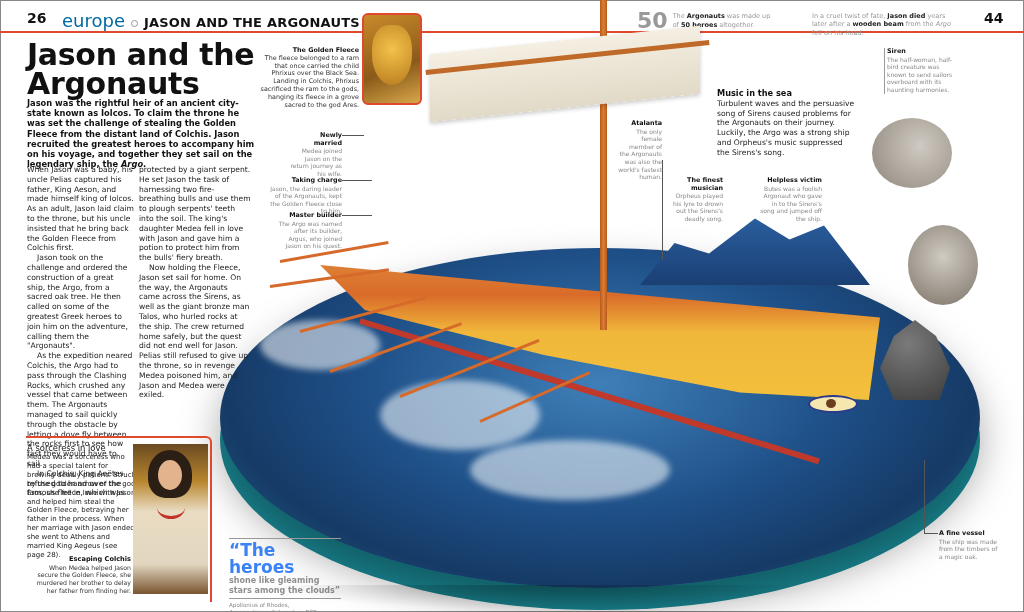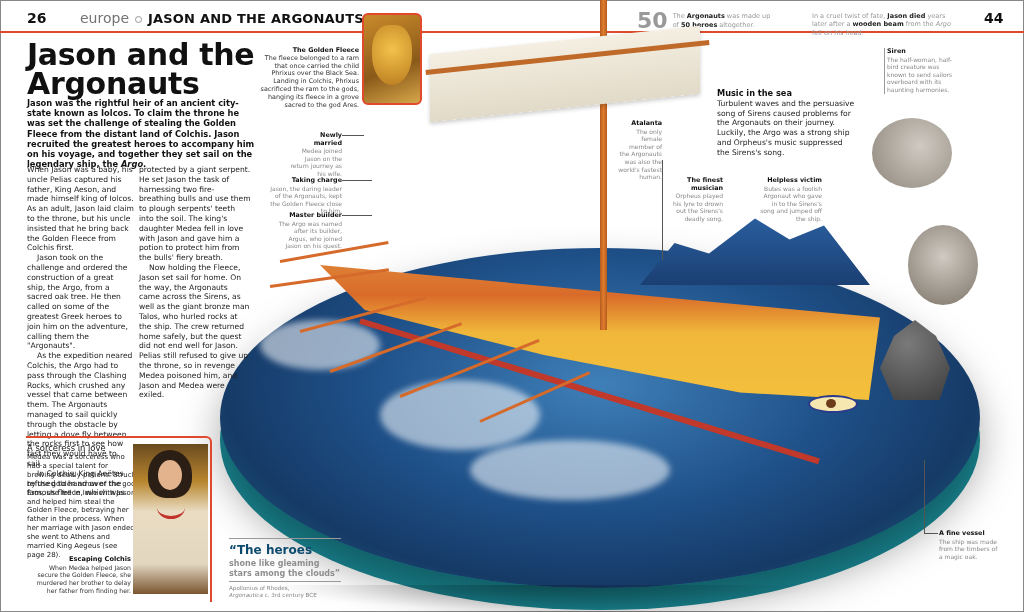--- a/index.html
+++ b/index.html
@@ -1,21 +1,21 @@
 <!DOCTYPE html>
 <html><head>
 <meta charset="utf-8">
 <style>
   html, body { margin:0; padding:0; }
   body { width:1024px; height:612px; position:relative; overflow:hidden; background:#fff; font-family:"DejaVu Sans", sans-serif; color:#222; }
   .spine { position:absolute; top:0; left:0; width:1024px; height:612px; box-sizing:border-box; border:1px solid #888; pointer-events:none; }
   .header-rule { position:absolute; top:31px; height:2px; background:#e0492b; }
   .pnum { position:absolute; top:10px; font-weight:bold; font-size:14px; color:#111; }
   .running { position:absolute; top:10px; left:62px; font-size:13px; color:#111; }
-  .running .cat { color:#737373; font-weight:normal; font-size:14px; margin-right:6px;margin-left:18px; }
+  .running .cat { color:#0369a1; font-weight:normal; font-size:18px; margin-right:6px; }
   .running .dot { display:inline-block; width:5px; height:5px; border:1px solid #999; border-radius:50%; margin-right:6px; vertical-align:middle; }
   .running .topic { font-weight:bold; letter-spacing:0.2px; }
   .fact50 { position:absolute; top:8px; left:637px; display:flex; align-items:center; gap:5px; }
   .fact50 .big { font-size:22px; font-weight:bold; color:#999; }
   .fact50 .txt { font-size:6.5px; color:#999; line-height:1.3; }
   .fact50 .txt b, .fact-death b { color:#222; }
   .fact-death { position:absolute; top:12px; left:812px; font-size:6.5px; color:#999; line-height:1.3; width:140px; }
   h1 { position:absolute; left:27px; top:40px; margin:0; font-size:30px; line-height:29px; font-weight:bold; color:#111; letter-spacing:-0.3px; width:230px; }
   .intro { position:absolute; left:27px; top:98px; width:230px; font-size:8.3px; line-height:10.2px; font-weight:bold; color:#111; }
   .col { position:absolute; top:165px; font-size:7.6px; line-height:9.8px; color:#222; }
@@ -47,21 +47,21 @@
   .sorc-box { position:absolute; left:26px; top:436px; width:184px; height:164px; border-top:2px solid #e0492b; border-right:2px solid #e0492b; border-radius:0 6px 0 0; }
   .sorc-title { position:absolute; left:27px; top:443px; font-weight:normal; font-size:8.4px; color:#111; }
   .sorc-body { position:absolute; left:27px; top:453px; width:110px; font-size:7px; line-height:8.9px; color:#222; }
   .medea { position:absolute; left:133px; top:444px; width:75px; height:150px; background:linear-gradient(180deg,#6a4a20 0%,#b8862e 25%,#e9dcc2 45%,#e2d6c0 80%,#7a5530 100%); }
   .medea .hair { position:absolute; left:15px; top:6px; width:44px; height:48px; border-radius:50% 50% 40% 40%; background:#2b1e14; }
   .medea .face { position:absolute; left:25px; top:16px; width:24px; height:30px; border-radius:50%; background:#e2b38d; }
   .medea .neck { position:absolute; left:24px; top:52px; width:28px; height:20px; border-radius:0 0 50% 50%; border-bottom:3px solid #c2322a; }
   .escape { position:absolute; left:27px; top:556px; width:104px; font-size:6.2px; line-height:7.7px; color:#333; text-align:right; }
   .escape .t { display:block; font-weight:bold; color:#111; font-size:6.6px; }
   .quote { position:absolute; left:229px; top:538px; width:112px; border-top:1px solid #999; padding-top:3px; }
-  .quote .q1 { font-size:12px; font-weight:bold; color:#0c4a6e; line-height:17px; }
+  .quote .q1 { font-size:17px; font-weight:bold; color:#3b82f6; line-height:17px; }
   .quote .q2 { font-size:8px; font-weight:bold; color:#8f8f8f; line-height:9.6px; padding-bottom:3px; border-bottom:1px solid #999; }
   .quote .cite { font-size:5.6px; color:#888; line-height:7px; margin-top:3px; }
   .footer-shadow { position:absolute; left:260px; top:585px; width:560px; height:25px; background:radial-gradient(ellipse at 50% 0%, rgba(0,0,0,0.22), rgba(0,0,0,0) 70%); }
 </style>
 </head>
 <body>
 
 <div class="spine"></div>
 <div class="header-rule" style="left:0;width:362px;"></div>
 <div class="header-rule" style="left:418px;width:606px;"></div>

